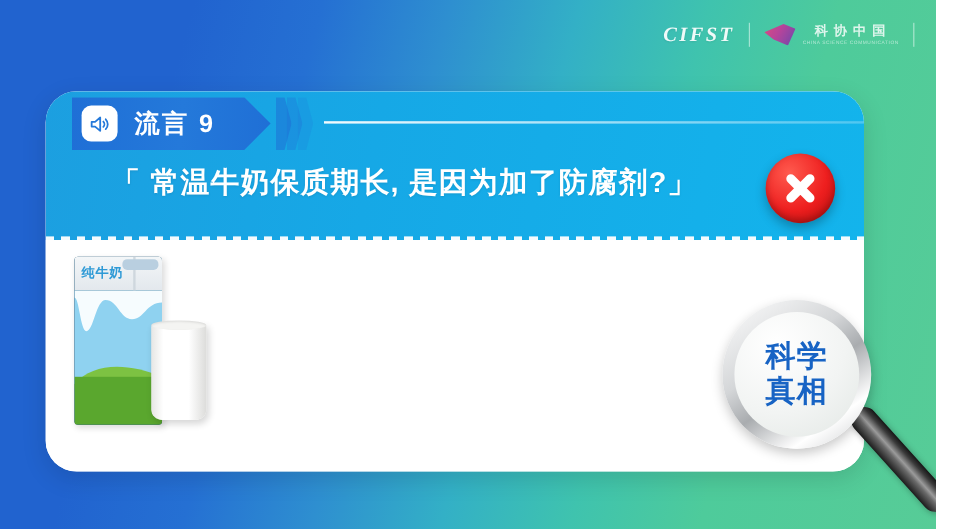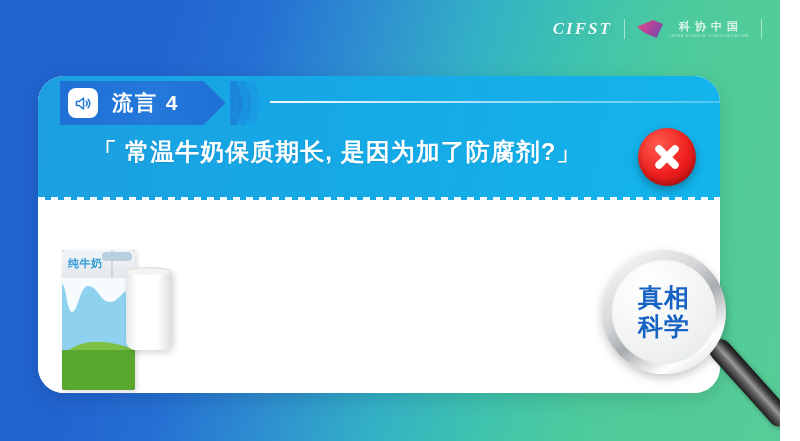--- a/index.html
+++ b/index.html
@@ -239,21 +239,20 @@
     height: 210px;
   }
   .carton {
     position: absolute;
     left: 16px; top: 32px;
     width: 73px; height: 140px;
     background: #0c4a6e;
     border-radius: 3px;
     overflow: hidden;
     box-shadow: 2px 2px 5px rgba(0,0,0,.14);
-    margin-top: 36px;
   }
   .carton-top {
     position: absolute; left:0; top:0; width: 100%; height: 28px;
     background: linear-gradient(to bottom, #f3f6f8, #e3e8ed);
   }
   .carton-fold {
     position: absolute; left: 40px; top: 2px;
     width: 30px; height: 9px; border-radius: 4px;
     background: #b9cfe0;
   }
@@ -373,21 +372,21 @@
       </div>
 
       <div class="badge">
         <div class="badge-ico">
           <svg width="19" height="19" viewBox="0 0 24 24">
             <path d="M3 9.5h3.6L12 5v14L6.6 14.5H3z" fill="none" stroke="#2479da" stroke-width="1.9" stroke-linejoin="round"></path>
             <path d="M15.3 9.2a4 4 0 0 1 0 5.6" fill="none" stroke="#2479da" stroke-width="1.9" stroke-linecap="round"></path>
             <path d="M17.8 6.8a7.4 7.4 0 0 1 0 10.4" fill="none" stroke="#2479da" stroke-width="1.9" stroke-linecap="round"></path>
           </svg>
         </div>
-        <div class="badge-label">流言 4</div>
+        <div class="badge-label">流言 9</div>
       </div>
 
       <div class="rumor-title">「 常温牛奶保质期长, 是因为加了防腐剂?」</div>
 
       <div class="xmark">
         <svg width="34" height="34" viewBox="0 0 34 34">
           <path d="M9 9 L25 25 M25 9 L9 25" stroke="#ffffff" stroke-width="7.5" stroke-linecap="round"></path>
         </svg>
       </div>
 
@@ -418,20 +417,20 @@
       </div>
 
     </div>
   </div>
 
   <div class="magnifier">
     <div class="mag-handle"></div>
     <div class="mag-ring">
       <div class="mag-lens">
         <div class="mag-text">
+          <div>科学</div>
           <div>真相</div>
-          <div>科学</div>
         </div>
       </div>
     </div>
   </div>
 
 </div>
 
 </body></html>

